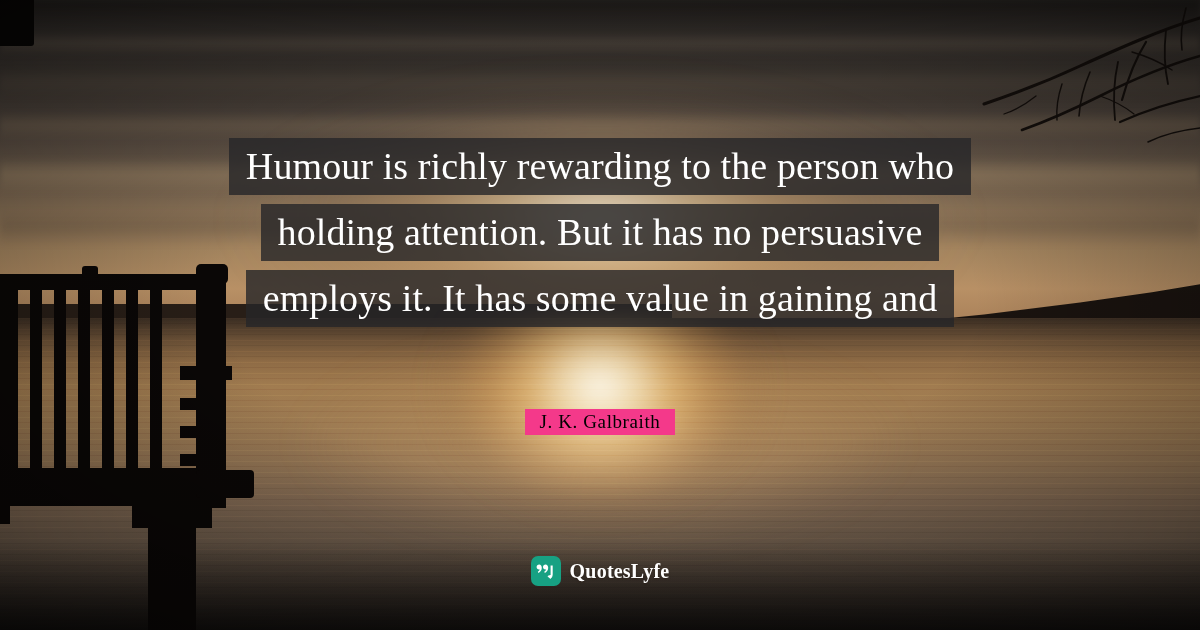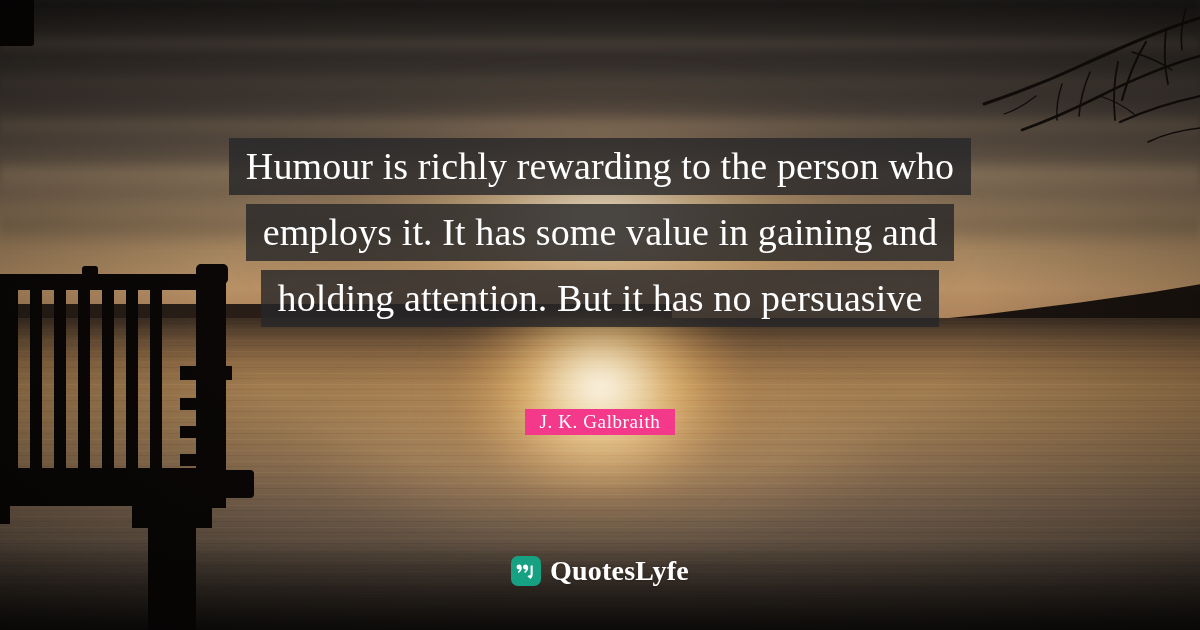--- a/index.html
+++ b/index.html
@@ -172,21 +172,21 @@
     white-space:nowrap;
   }
 
   
   .author-wrap {
     position:absolute; left:0; right:0; top:409px;
     display:flex; justify-content:center;
   }
   .author-badge {
     background:#f4398a;
-    color:#ffffff;
+    color:#000000;
     font-family:"Liberation Serif", serif;
     font-size:19px;
     line-height:26px;
     padding:0 15px;
     letter-spacing:.6px;
     white-space:nowrap;
   }
 
   
   .logo-wrap {
@@ -196,21 +196,21 @@
   .logo-mark {
     width:30px; height:30px; border-radius:7px;
     background:#17a183;
     display:flex; align-items:center; justify-content:center;
     flex:none;
   }
   .logo-mark svg { display:block; }
   .logo-text {
     font-family:"Liberation Serif", serif;
     font-weight:bold;
-    font-size:28px;
+    font-size:20px;
     line-height:30px;
     color:#ffffff;
     letter-spacing:.2px;
     text-shadow:0 1px 2px rgba(40,26,14,.55);
     white-space:nowrap;
   }
 </style>
 </head>
 <body>
 
@@ -285,22 +285,22 @@
           <rect x="-20" y="16" width="30" height="250"></rect>
         </g>
       </svg>
     </div>
 
     <div class="vignette"></div>
   </div>
 
   <div class="quote-block">
     <div class="quote-line">Humour is richly rewarding to the person who</div>
+    <div class="quote-line">holding attention. But it has no persuasive</div>
     <div class="quote-line">employs it. It has some value in gaining and</div>
-    <div class="quote-line">holding attention. But it has no persuasive</div>
   </div>
 
   <div class="author-wrap">
     <div class="author-badge">J. K. Galbraith</div>
   </div>
 
   <div class="logo-wrap">
     <span class="logo-mark">
       <svg width="22" height="22" viewBox="0 0 22 22">
         <g fill="#ffffff">

